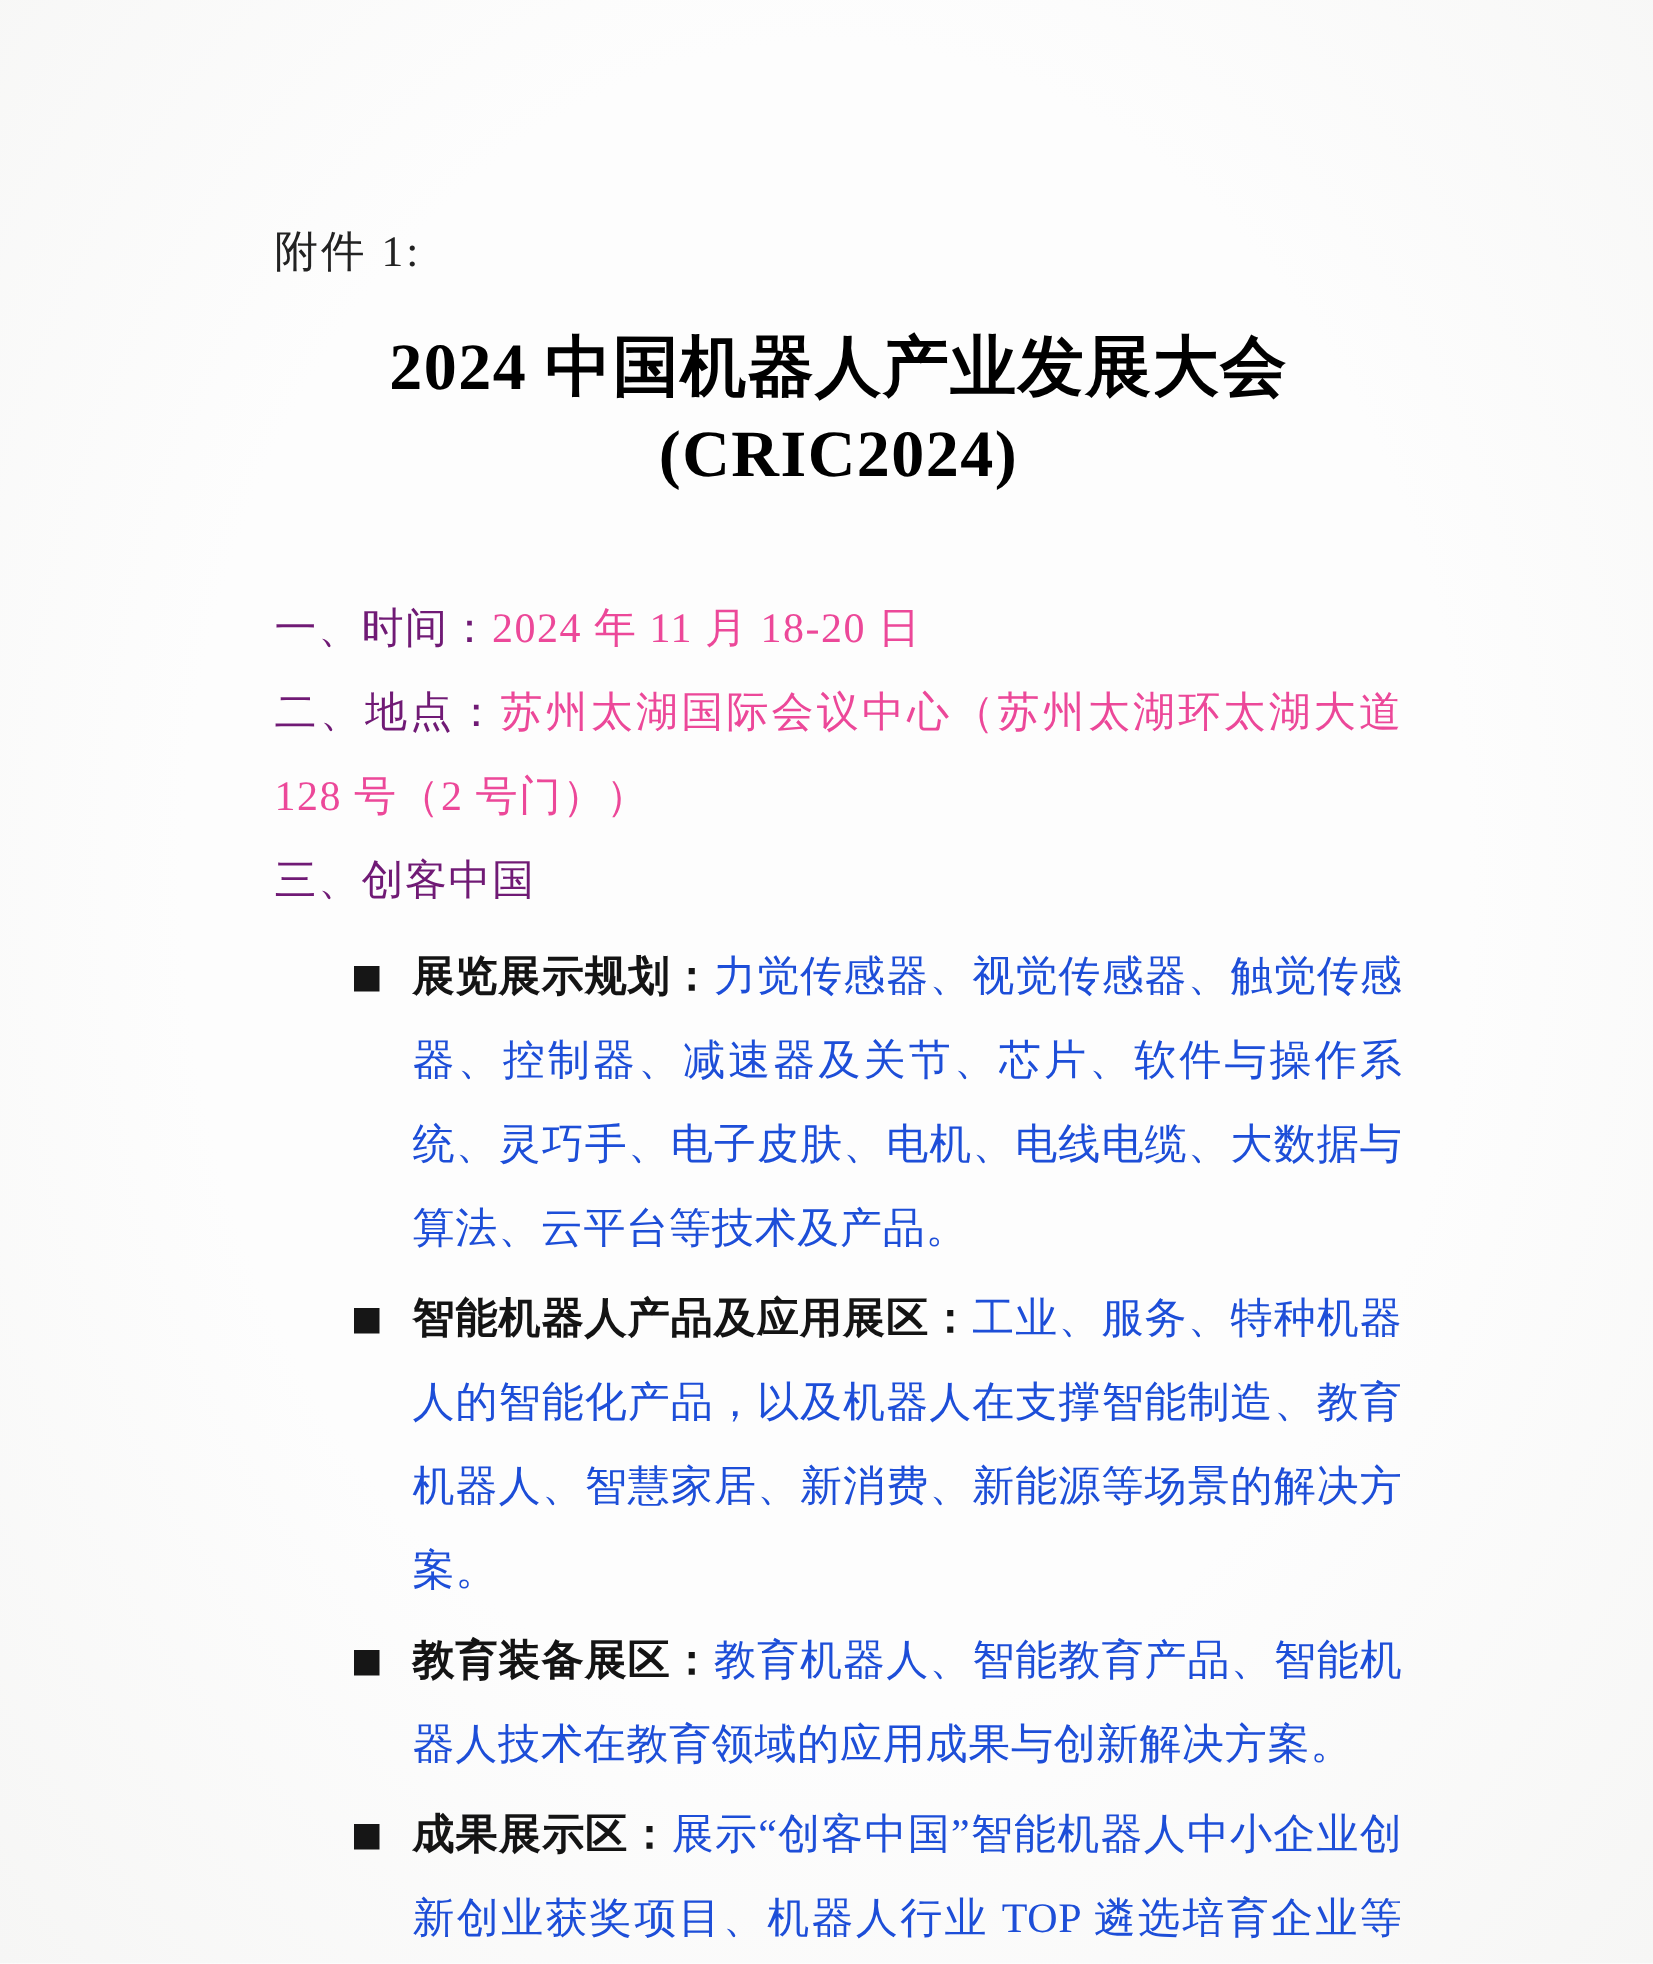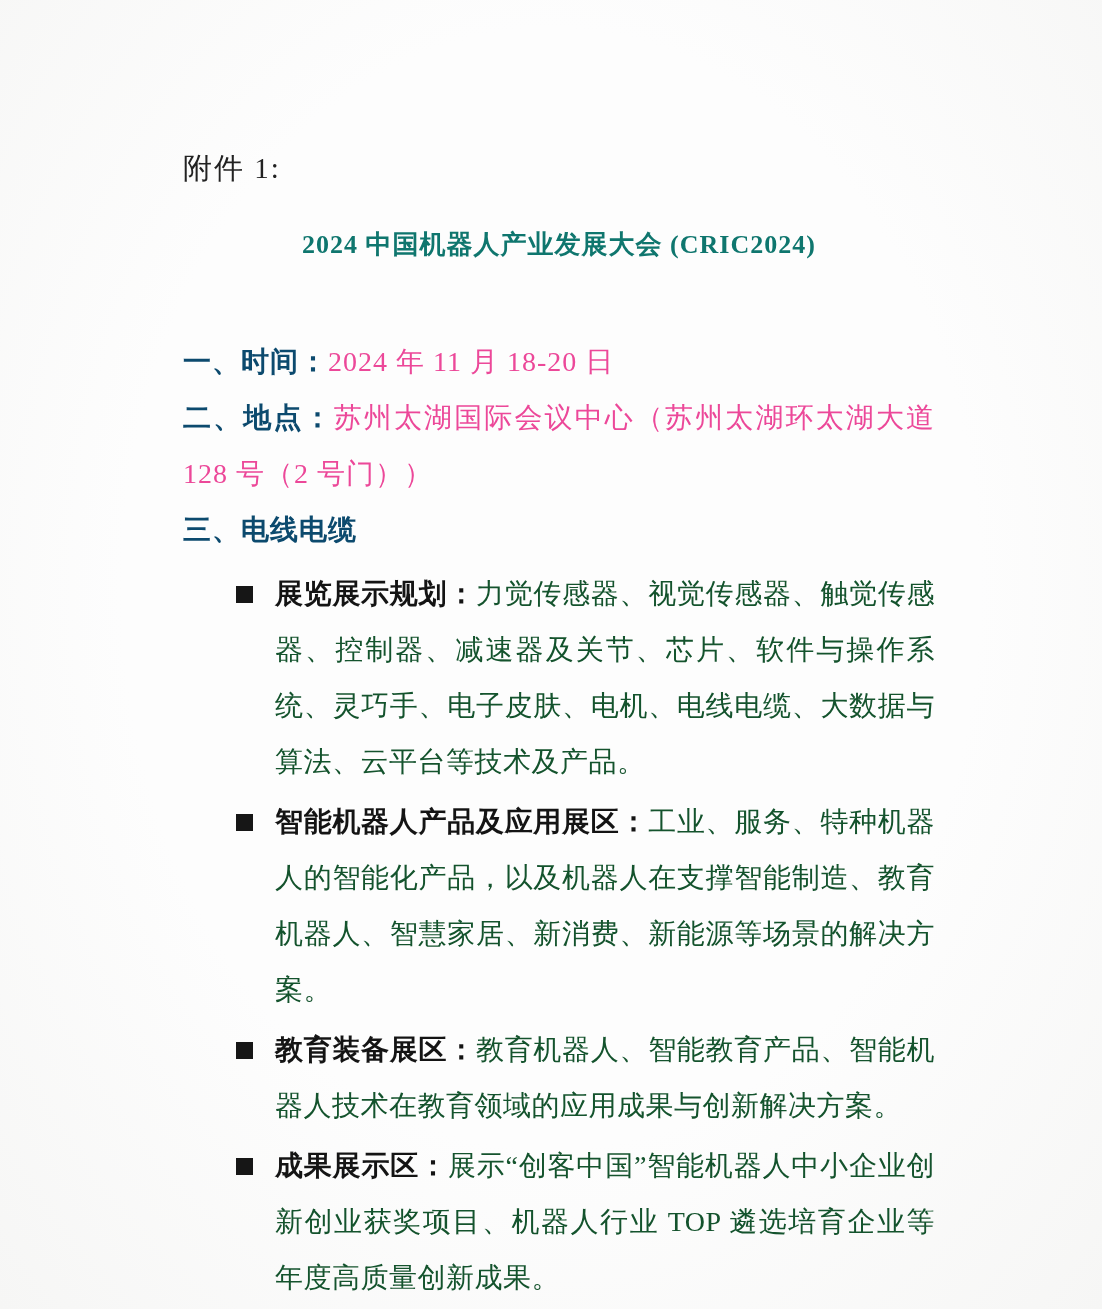--- a/index.html
+++ b/index.html
@@ -23,37 +23,37 @@
   .attachment-label {
     font-size: 29px;
     line-height: 44px;
     letter-spacing: 2px;
     color: #222;
   }
   .title-block {
     margin-top: 26px;
     text-align: center;
     font-weight: 700;
-    font-size: 26px;
+    font-size: 44px;
     line-height: 58px;
     letter-spacing: 1px;
-    color: #0f766e;
+    color: #000000;
   }
   .sections {
     margin-top: 60px;
     font-size: 28px;
     line-height: 56px;
     text-align: justify;
   }
   .section-line {
     letter-spacing: 1px;
   }
   .section-label {
-    font-weight: 700;
-    color: #0c4a6e;
+    font-weight: 400;
+    color: #701a75;
   }
   .section-content {
     font-weight: 400;
     color: #ec4899;
   }
   .bullets {
     margin-top: 8px;
   }
   .bullet-item {
     display: flex;
@@ -73,21 +73,21 @@
     flex: 1;
     text-align: justify;
     letter-spacing: 0.5px;
   }
   .bullet-label {
     font-weight: 700;
     color: #141414;
   }
   .bullet-content {
     font-weight: 400;
-    color: #14532d;
+    color: #1d4ed8;
     margin-top: 40px;
   }
 </style>
 </head>
 <body>
 
 <div class="page">
 
   <div class="attachment-label">附件 1:</div>
 
@@ -96,21 +96,21 @@
   </div>
 
   <div class="sections">
     <div class="section-line">
       <span class="section-label">一、时间：</span><span class="section-content">2024 年 11 月 18-20 日</span>
     </div>
     <div class="section-line">
       <span class="section-label">二、地点：</span><span class="section-content">苏州太湖国际会议中心（苏州太湖环太湖大道 128 号（2 号门））</span>
     </div>
     <div class="section-line">
-      <span class="section-label">三、电线电缆</span><span class="section-content"></span>
+      <span class="section-label">三、创客中国</span><span class="section-content"></span>
     </div>
   </div>
 
   <div class="bullets">
 
     <div class="bullet-item">
       <span class="bullet-marker"></span>
       <span class="bullet-text">
         <span class="bullet-label">展览展示规划：</span><span class="bullet-content">力觉传感器、视觉传感器、触觉传感器、控制器、减速器及关节、芯片、软件与操作系统、灵巧手、电子皮肤、电机、电线电缆、大数据与算法、云平台等技术及产品。</span>
       </span>

